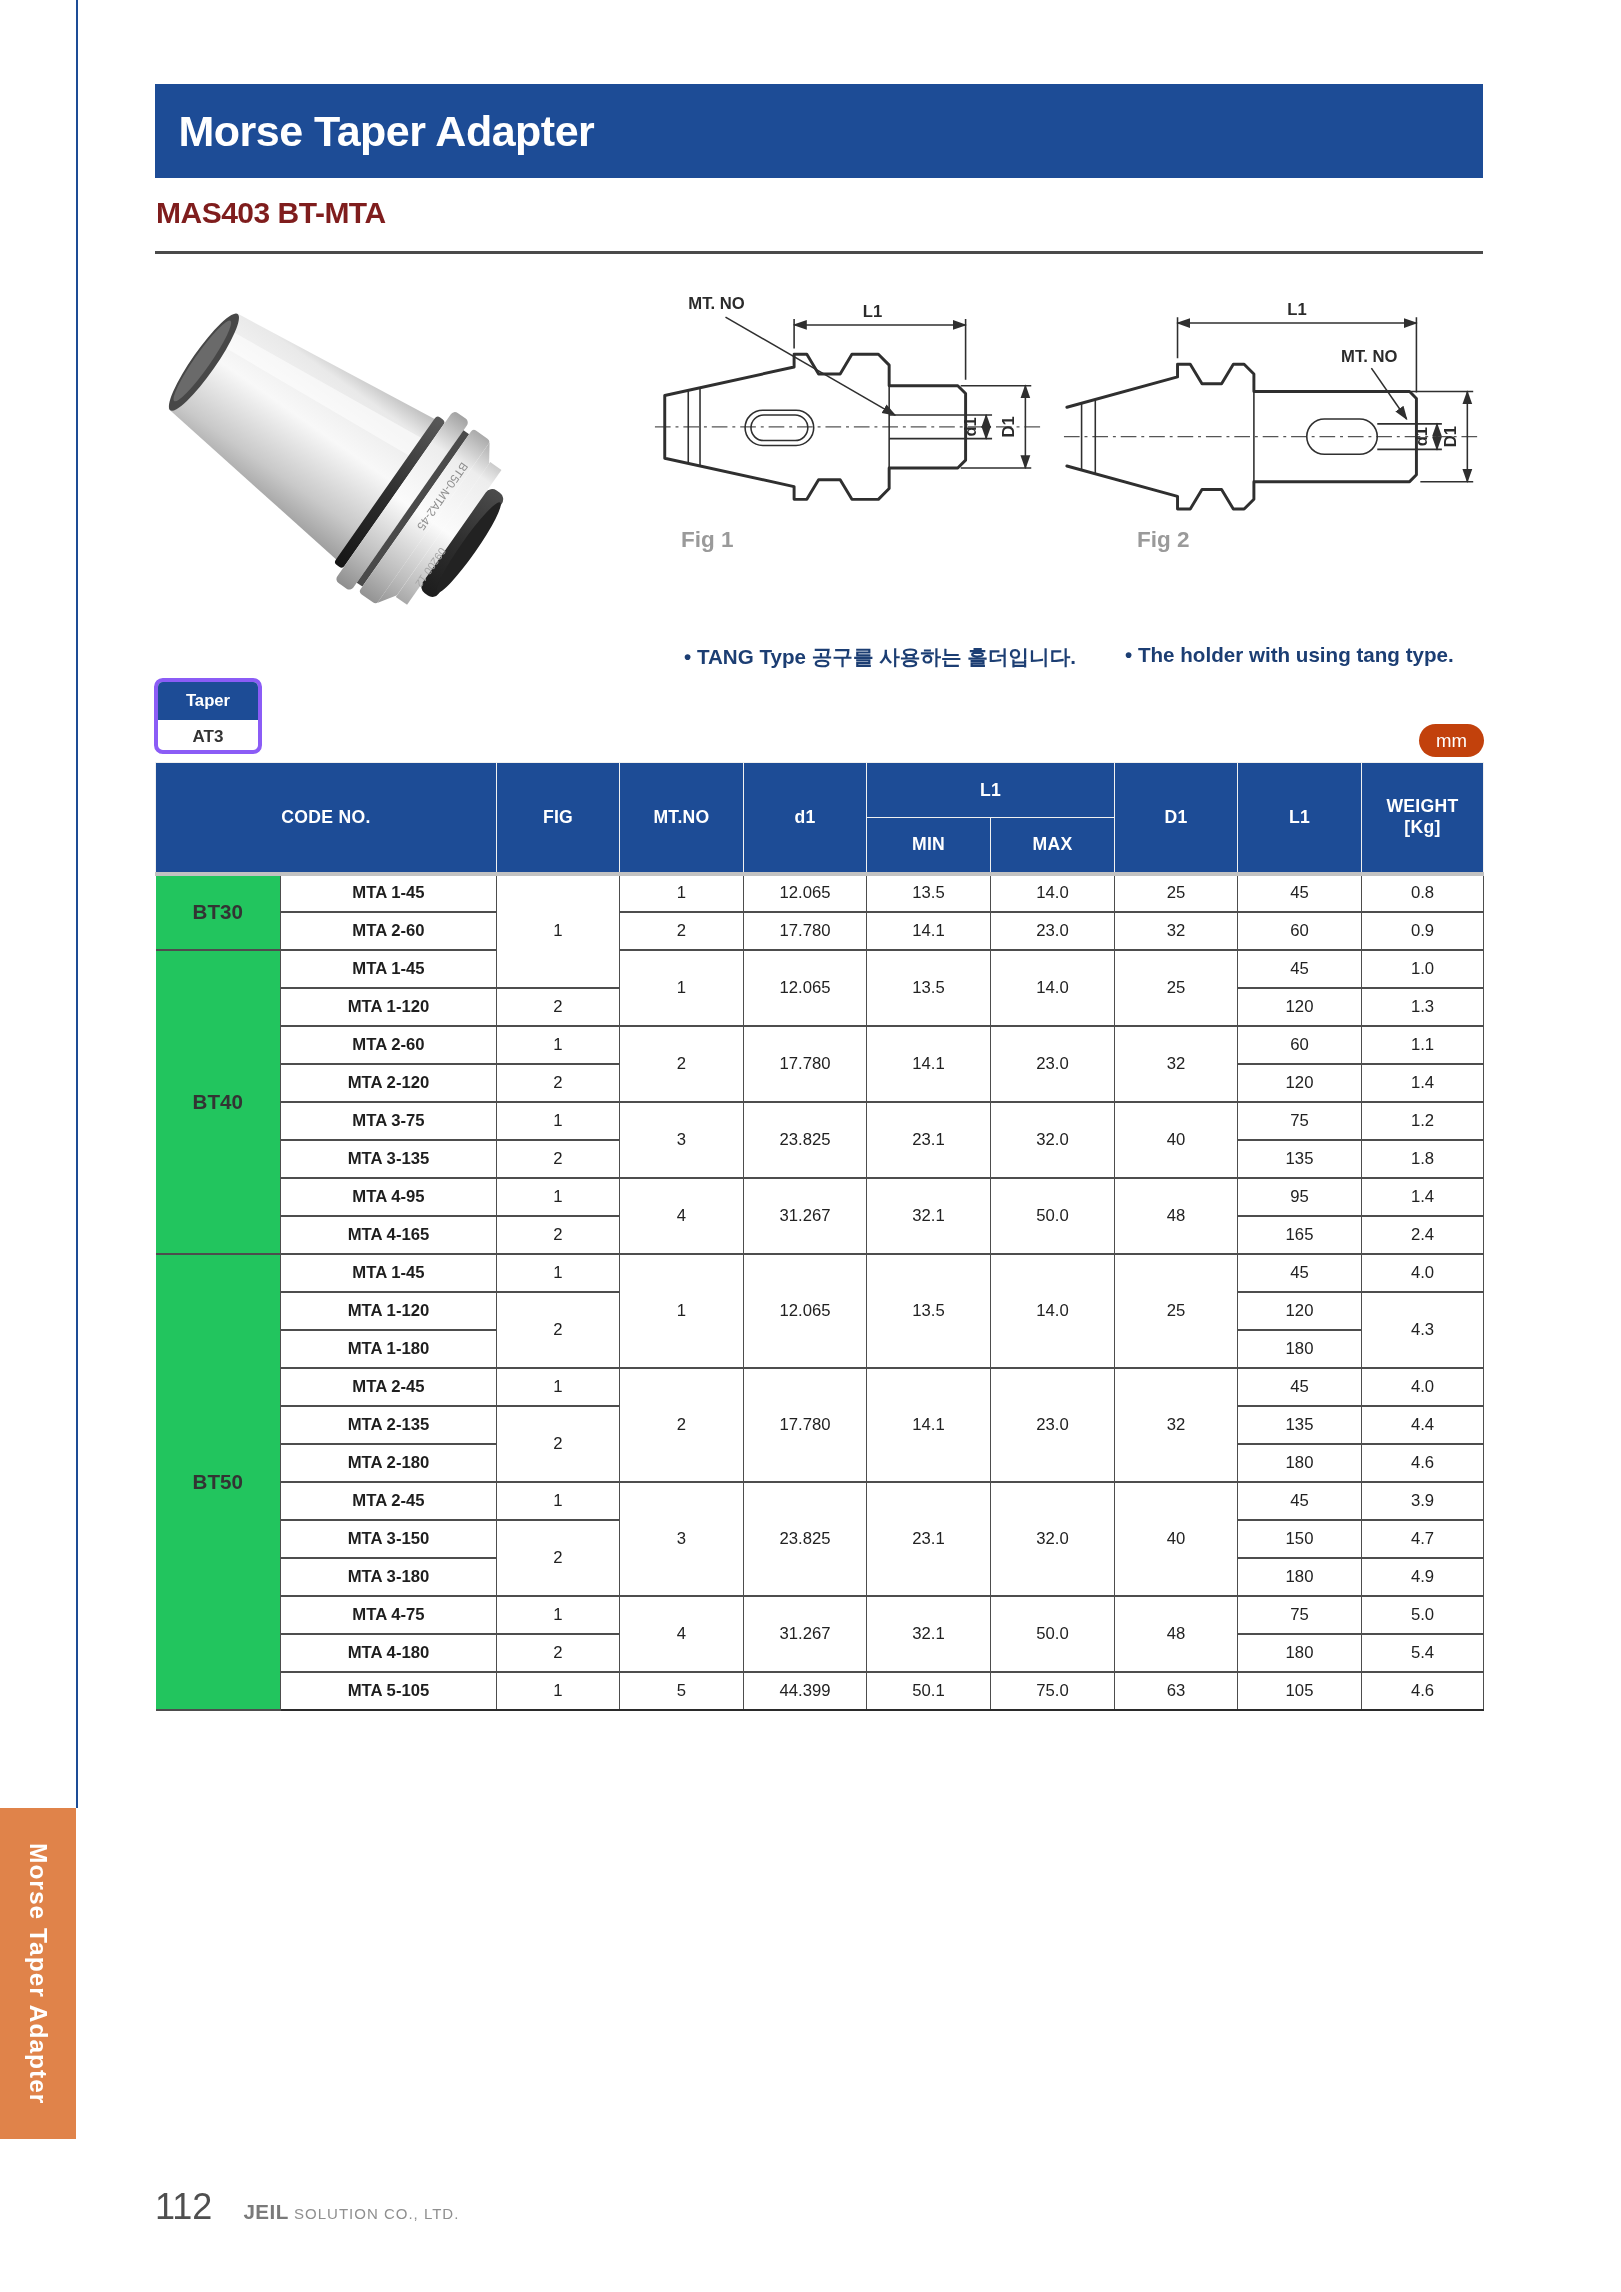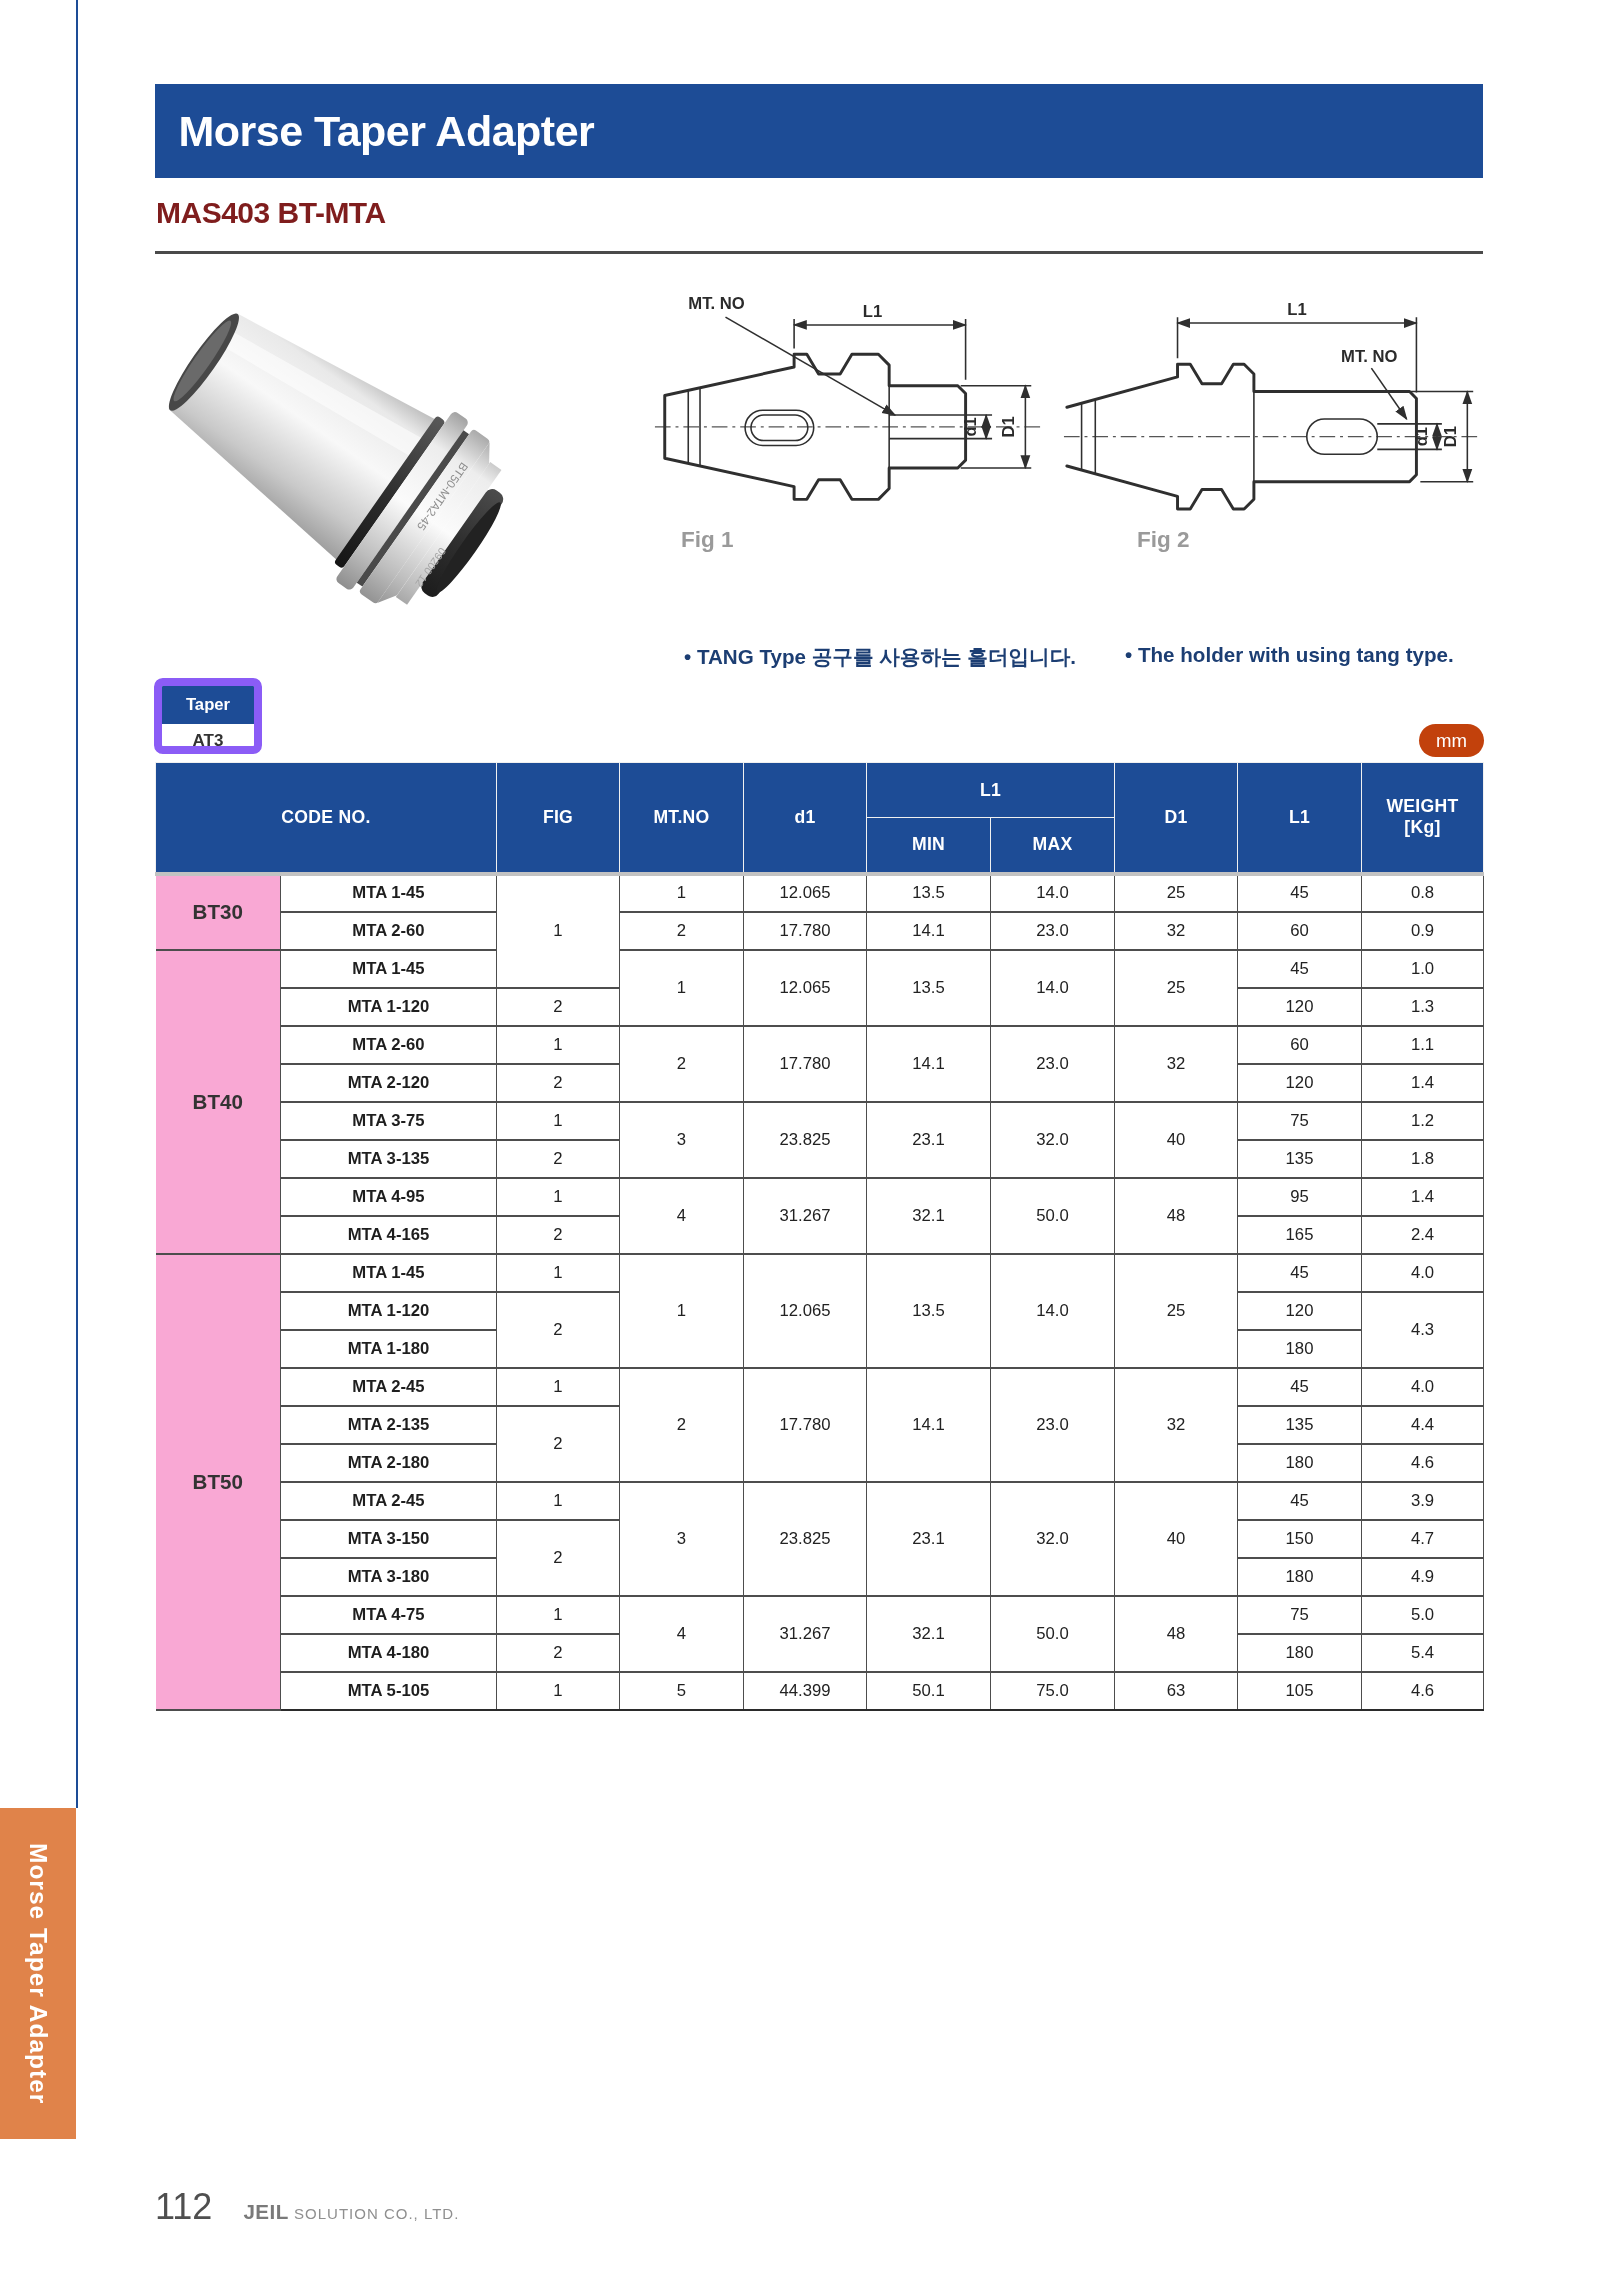--- a/index.html
+++ b/index.html
@@ -29,21 +29,21 @@
   .fig2 { position:absolute; left:1062px; top:272px; width:421px; height:294px; }
   .fig-label { position:absolute; top:527px; font-size:22.5px; font-weight:bold; color:#9a9a9a; }
   .fig-label.f1 { left:681px; }
   .fig-label.f2 { left:1137px; }
   .note { position:absolute; top:619px; font-size:20.6px; font-weight:600; color:#1c3e73;margin-top:24px; }
   .note.ko { left:684px; }
   .note.en { left:1125px; }
 
   .taper-badge {
     position:absolute; left:154px; top:678px; width:108px; height:76px;
-    border:8px solid #8b5cf6; border-radius:8.8px; overflow:hidden; background:#fff;
+    border:4px solid #8b5cf6; border-radius:8.8px; overflow:hidden; background:#fff;
   }
   .taper-badge .tb-top { height:38px; background:#1d4c96; color:#fff; font-weight:bold; font-size:16.7px;
     display:flex; align-items:center; justify-content:center; }
   .taper-badge .tb-bot { height:34px; color:#333; font-weight:bold; font-size:17px;
     display:flex; align-items:center; justify-content:center; }
   .unit-pill {
     position:absolute; left:1419px; top:724px; width:65px; height:33px; border-radius:16.7px;
     background:#c2410c; color:#fff; font-size:18.6px; display:flex; align-items:center; justify-content:center;
   }
 
@@ -56,21 +56,21 @@
   thead tr.t1 th { height:55px; }
   thead tr.t2 th { height:56px; }
   thead tr.t2 th, thead tr.t1 th[rowspan] { border-bottom:4.9px solid #c2c2c2; }
   thead th .w2 { display:block; line-height:21.6px; }
   tbody tr { height:38px; }
   tbody td {
     border:1px solid #4d4d4d; border-top-width:2px; border-bottom-width:2px;
     text-align:center; font-size:16.7px; color:#222; background:#fff;
   }
   tbody td.code { font-weight:bold; color:#1e1e1e; }
-  tbody td.bt { background:#f9a8d4; font-size:20.6px; font-weight:bold; color:#333; border-left:none; }
+  tbody td.bt { background:#22c55e; font-size:20.6px; font-weight:bold; color:#333; border-left:none; }
   tbody tr:last-child td { border-bottom:2.9px solid #2b2b2b; }
 
   .footer { position:absolute; left:155px; top:2186px; display:flex; align-items:baseline; }
   .footer .pg { font-size:36px; font-weight:normal; color:#4f4f4f; margin-right:31px; }
   .footer .brand-bold { font-size:20.6px; font-weight:bold; color:#7a7a7a; letter-spacing:0.5px; }
   .footer .brand-rest { font-size:15px; color:#8f8f8f; letter-spacing:1px; }
 
   svg text { font-family:"Liberation Sans", sans-serif; }
   .draw { stroke:#2f2f2f; stroke-width:3; fill:none; stroke-linejoin:round; stroke-linecap:round; }
   .thin { stroke:#2f2f2f; stroke-width:1.6; fill:none; }

